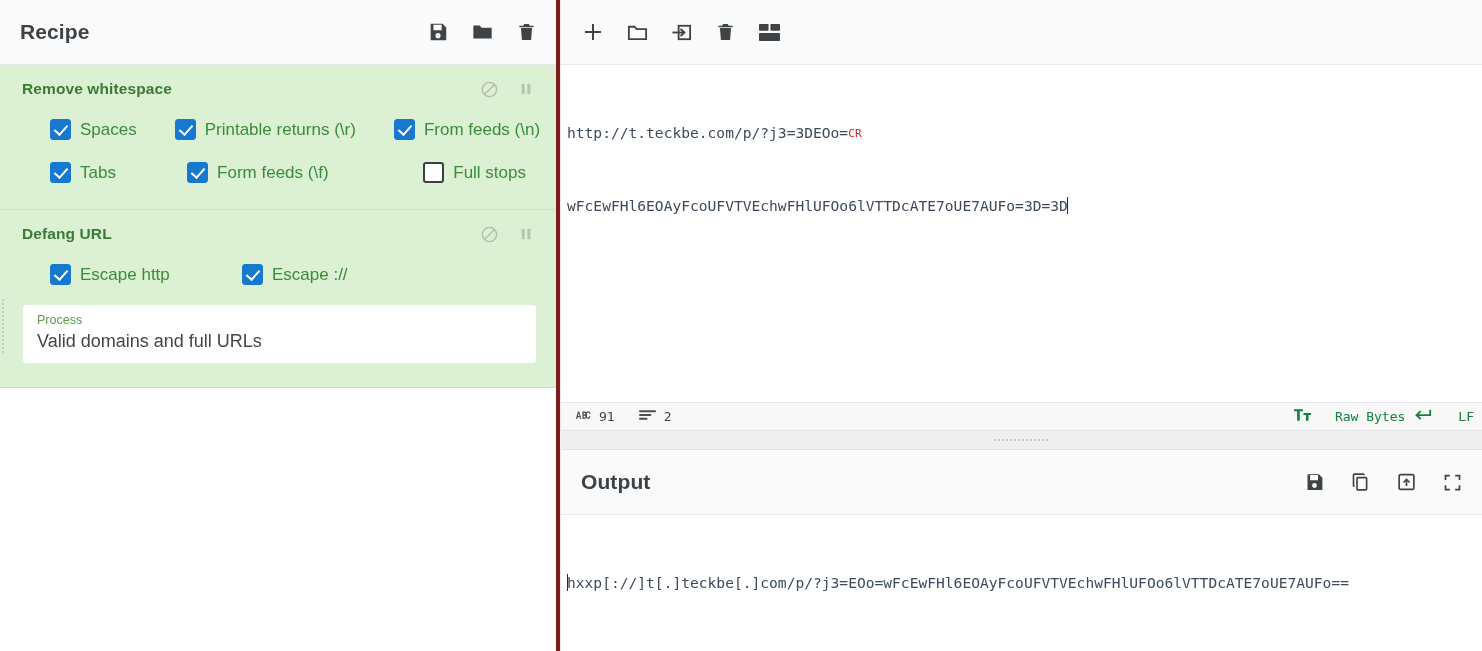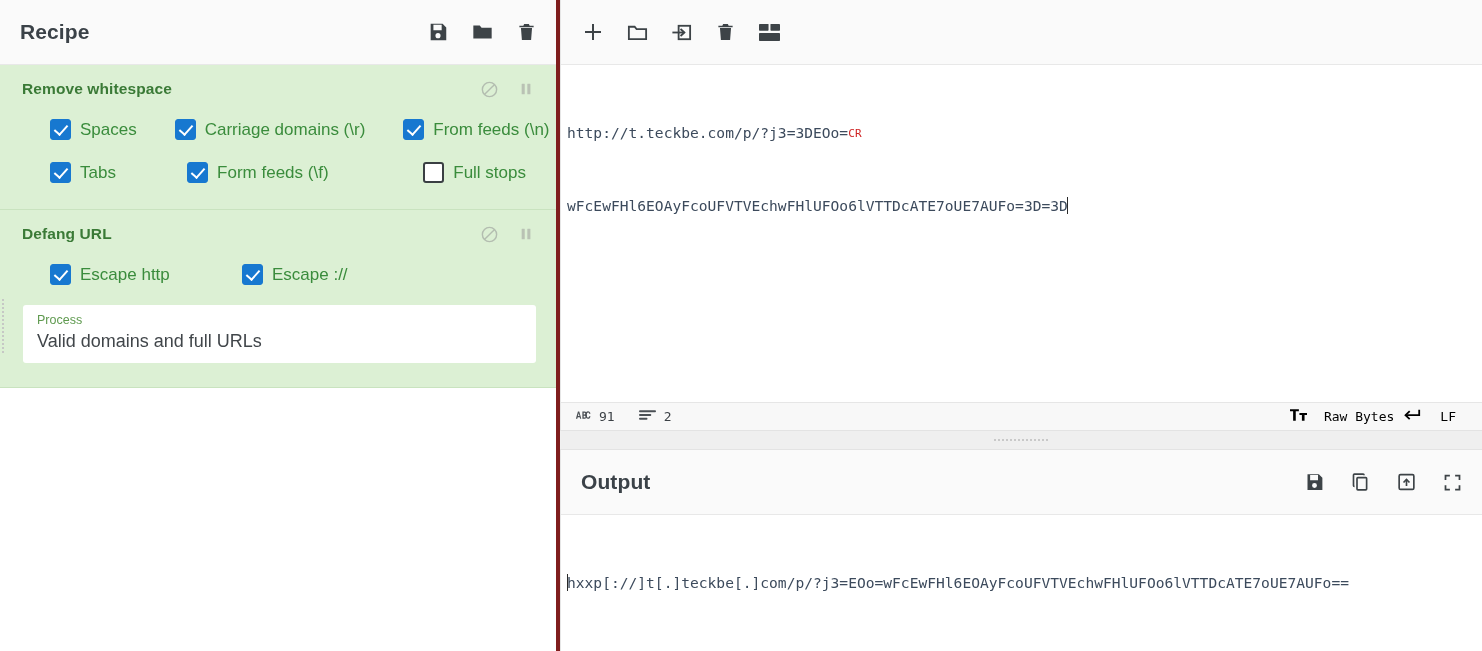--- a/index.html
+++ b/index.html
@@ -238,42 +238,42 @@
     vertical-align: 1px;
   }
 
   
   .status-bar {
     flex: 0 0 28px;
     background: #f8f8f8;
     border-top: 1px solid #e6e6e6;
     display: flex;
     align-items: center;
-    padding: 0 26px 0 14px;
+    padding: 0 8px 0 14px;
     font-size: 12.5px;
     color: #4a4f54;
     font-family: "DejaVu Sans Mono", monospace;
   }
   .stat-group {
     display: flex;
     align-items: center;
     gap: 8px;
     margin-right: 24px;
     cursor: default;
   }
   .stat-num { font-size: 13px; color: #3c4146; }
   .status-right {
     margin-left: auto;
     display: flex;
     align-items: center;
     gap: 10px;
   }
   .status-right .sitem {
-    display: flex; align-items: center; gap: 17px;
-    cursor: pointer; color: #000000;
+    display: flex; align-items: center; gap: 24px;
+    cursor: pointer; color: #15803d;
   }
   .sitem-text { font-size: 13px; font-family: "DejaVu Sans Mono", monospace; }
 
   .output-title-bar { background: #fafafa; }
   .out-icons { gap: 22px; }
 </style>
 </head>
 <body>
 
 <div id="app">
@@ -322,21 +322,21 @@
           </div>
         </div>
         <div class="op-args">
           <div class="arg-row">
             <label class="cbwrap" style="width:130px">
               <span class="cb on"></span>
               <span class="cb-label">Spaces</span>
             </label>
             <label class="cbwrap" style="width:232px">
               <span class="cb on"></span>
-              <span class="cb-label">Carriage domains (\r)</span>
+              <span class="cb-label">Printable returns (\r)</span>
             </label>
             <label class="cbwrap">
               <span class="cb on"></span>
               <span class="cb-label">From feeds (\n)</span>
             </label>
           </div>
           <div class="arg-row">
             <label class="cbwrap" style="width:130px">
               <span class="cb on"></span>
               <span class="cb-label">Tabs</span>

